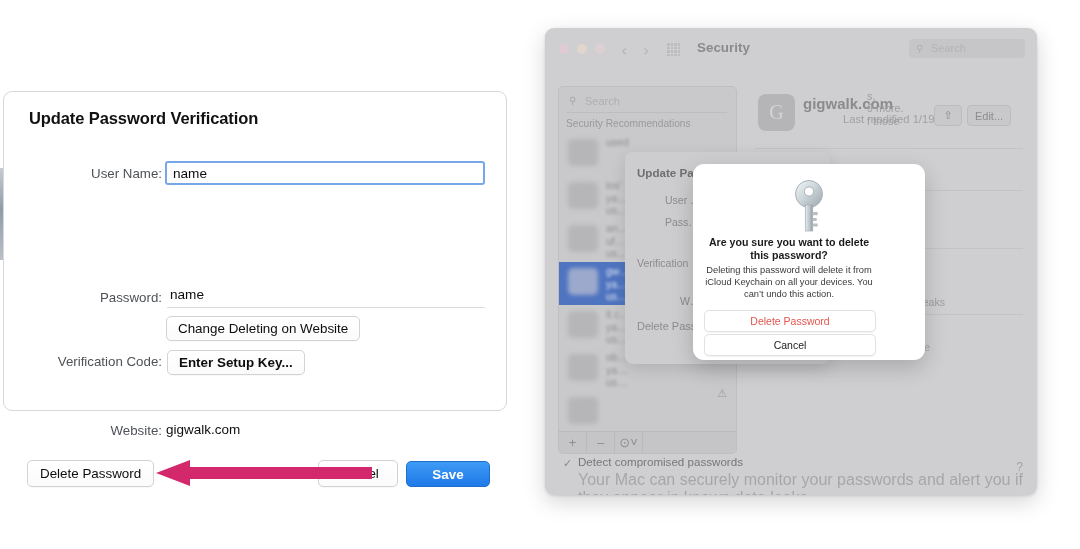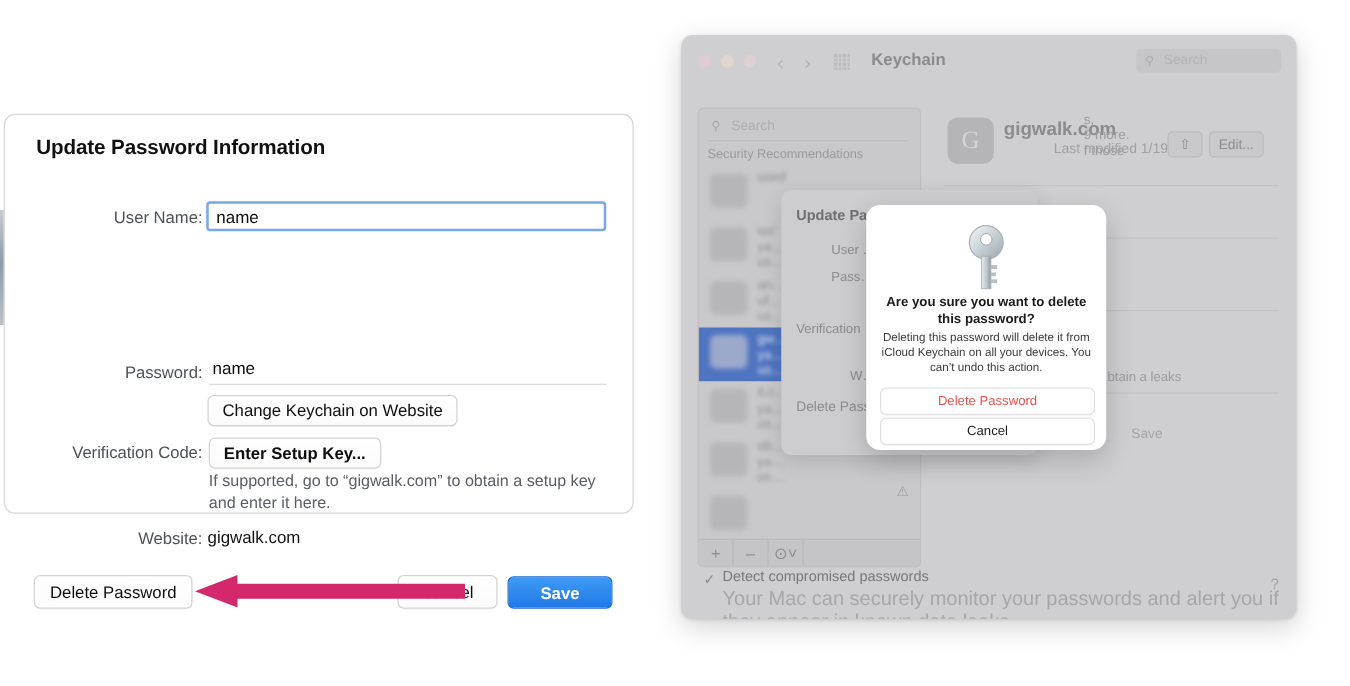--- a/index.html
+++ b/index.html
@@ -472,21 +472,21 @@
   #ms-l2 { left: 40px; top: 64px; font-size: 10.5px;}
   #ms-l3 { left: 12px; top: 105px; font-size: 10.5px;}
   #ms-l4 { left: 55px; top: 143px; font-size: 10.5px;}
   #ms-l5 { left: 12px; top: 168px; font-size: 11px;}
 
   
   #alert {
     position: absolute;
     left: 693px;
     top: 164px;
-    width: 192px;
+    width: 232px;
     height: 196px;
     background: #ffffff;
     border-radius: 11px;
     box-shadow: 0 8px 22px rgba(0,0,0,0.18);
   }
   #key-icon {
     position: absolute;
     left: 50%;
     transform: translateX(-50%);
     top: 10px;
@@ -530,38 +530,37 @@
   #alert-delete { top: 146px; color: #e2554e; }
   #alert-cancel { top: 170px; color: #1a1a1a; }
 </style>
 </head>
 <body>
 
 <div id="left-edge-sliver"></div>
 
 <div id="left-sheet">
 
-  <div class="sheet-title">Update Password Information</div>
+  <div class="sheet-title">Update Password Verification</div>
 
   <div class="flabel" id="username-label">User Name:</div>
   <div id="username-field">
     <span class="val">name</span>
   </div>
 
   <div class="flabel" id="password-label">Password:</div>
   <div id="password-field">
     <span class="val">name</span>
   </div>
 
-  <div class="macbtn" id="change-pw-btn">Change Keychain on Website</div>
+  <div class="macbtn" id="change-pw-btn">Change Deleting on Website</div>
 
   <div class="flabel" id="verification-label">Verification Code:</div>
   <div class="macbtn" id="setup-key-btn">Enter Setup Key...</div>
 
-  <div id="hint-text">If supported, go to “gigwalk.com” to obtain a setup key and enter it here.</div>
 
   <div class="flabel" id="website-label">Website:</div>
   <div id="website-value">gigwalk.com</div>
 
 
   <div class="macbtn" id="delete-pw-btn">Delete Password</div>
   <div class="macbtn" id="cancel-btn">Cancel</div>
   <div id="save-btn">Save</div>
 
   <svg id="annot-arrow" viewBox="0 0 216 26">
@@ -591,21 +590,21 @@
       <i></i>
         <i></i>
         <i></i>
         <i></i>
         <i></i>
         <i></i>
         <i></i>
         <i></i>
     </span>
 
-    <span id="mac-title">Keychain</span>
+    <span id="mac-title">Security</span>
 
     <span id="mac-search">
       <span class="mag">⚲</span>
       <span class="ph">Search</span>
     </span>
   </div>
 
   <div id="sidebar">
     <div id="sb-search">
       <span class="mag">⚲</span>

